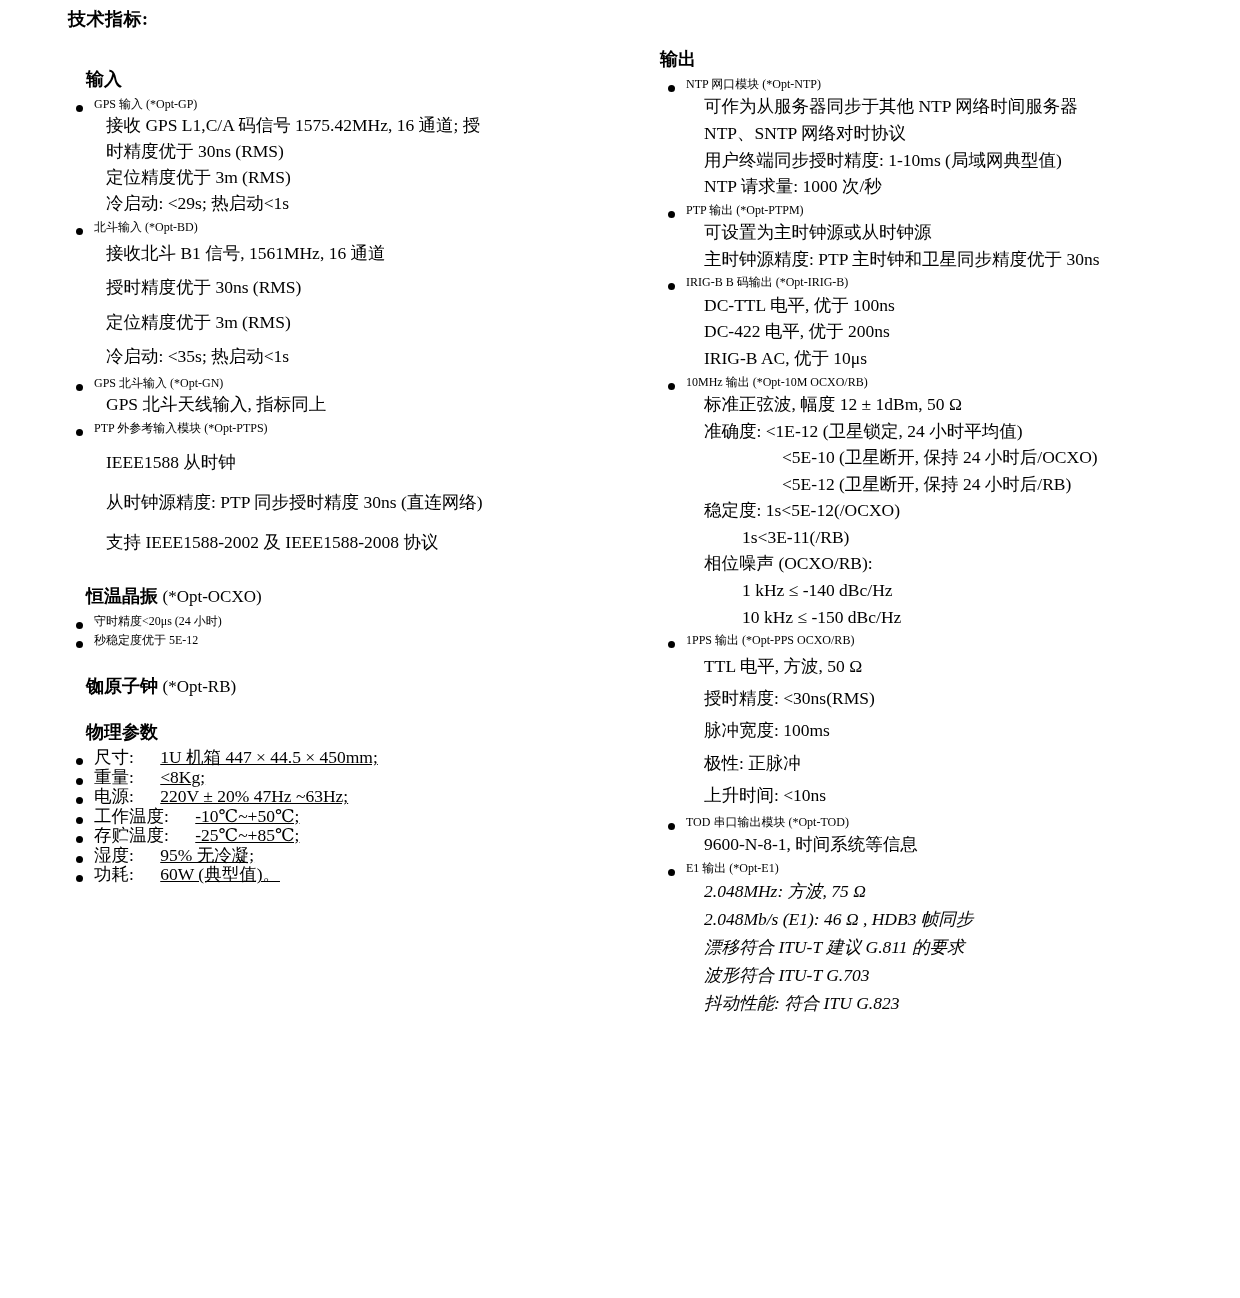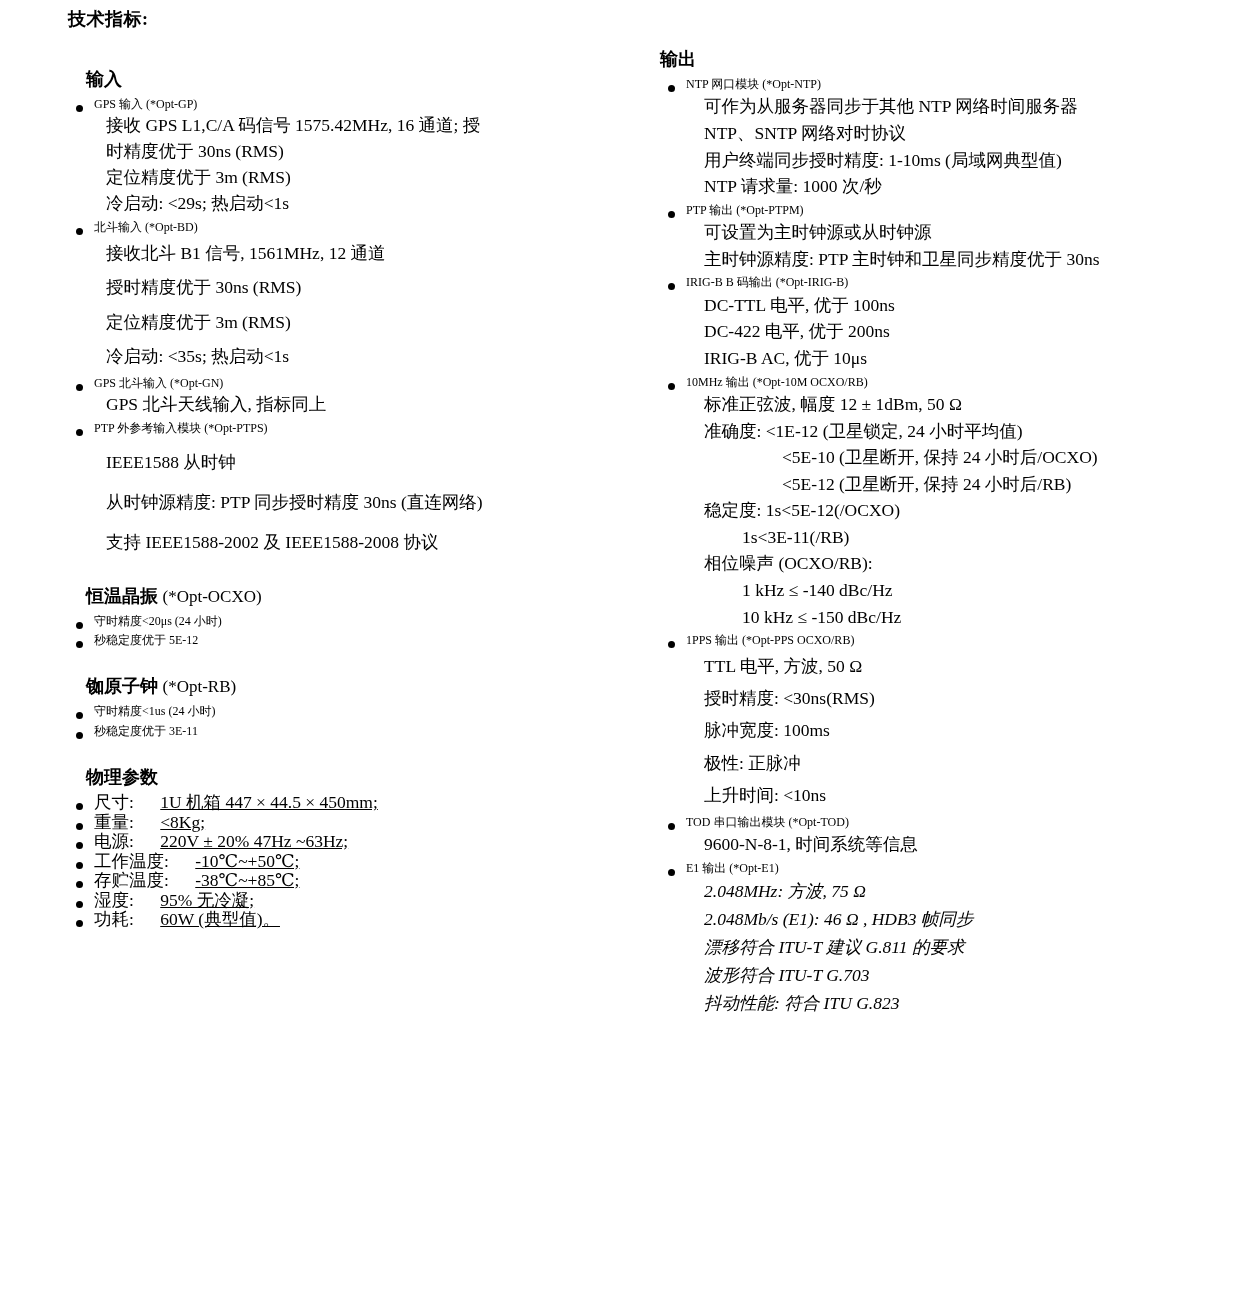--- a/index.html
+++ b/index.html
@@ -126,21 +126,21 @@
           <div class="ln">接收 GPS L1,C/A 码信号 1575.42MHz, 16 通道;  授</div>
           <div class="ln">时精度优于 30ns (RMS)</div>
           <div class="ln">定位精度优于 3m (RMS)</div>
           <div class="ln">冷启动: &lt;29s; 热启动&lt;1s</div>
         </div>
       </li>
 
       <li class="group-bd">
         <div class="bullet-title">北斗输入 (*Opt-BD)</div>
         <div class="lines">
-          <div class="ln">接收北斗 B1 信号, 1561MHz, 12 通道</div>
+          <div class="ln">接收北斗 B1 信号, 1561MHz, 16 通道</div>
           <div class="ln">授时精度优于 30ns (RMS)</div>
           <div class="ln">定位精度优于 3m (RMS)</div>
           <div class="ln">冷启动: &lt;35s; 热启动&lt;1s</div>
         </div>
       </li>
 
       <li>
         <div class="bullet-title">GPS 北斗输入 (*Opt-GN)</div>
         <div class="lines">
           <div class="ln">GPS 北斗天线输入, 指标同上</div>
@@ -167,28 +167,20 @@
       </li>
       <li>
         <div class="bullet-title">秒稳定度优于 5E-12</div>
       </li>
     </ul>
 
     <div class="sec-head indent-1">
       <span>铷原子钟</span>
       <span class="normal">(*Opt-RB)</span>
     </div>
-    <ul class="bullets tight">
-      <li>
-        <div class="bullet-title">守时精度&lt;1us (24 小时)</div>
-      </li>
-      <li>
-        <div class="bullet-title">秒稳定度优于 3E-11</div>
-      </li>
-    </ul>
 
     <div class="sec-head indent-1">物理参数</div>
     <ul class="bullets phys">
       <li>
         <span class="label">尺寸:</span>
         <span class="val">1U 机箱 447 × 44.5 × 450mm;</span>
       </li>
       <li>
         <span class="label">重量:</span>
         <span class="val">&lt;8Kg;</span>
@@ -196,21 +188,21 @@
       <li>
         <span class="label">电源:</span>
         <span class="val">220V ± 20%  47Hz ~63Hz;</span>
       </li>
       <li>
         <span class="label">工作温度:</span>
         <span class="val">-10℃~+50℃;</span>
       </li>
       <li>
         <span class="label">存贮温度:</span>
-        <span class="val">-38℃~+85℃;</span>
+        <span class="val">-25℃~+85℃;</span>
       </li>
       <li>
         <span class="label">湿度:</span>
         <span class="val">95% 无冷凝;</span>
       </li>
       <li>
         <span class="label">功耗:</span>
         <span class="val">60W (典型值)。</span>
       </li>
     </ul>

